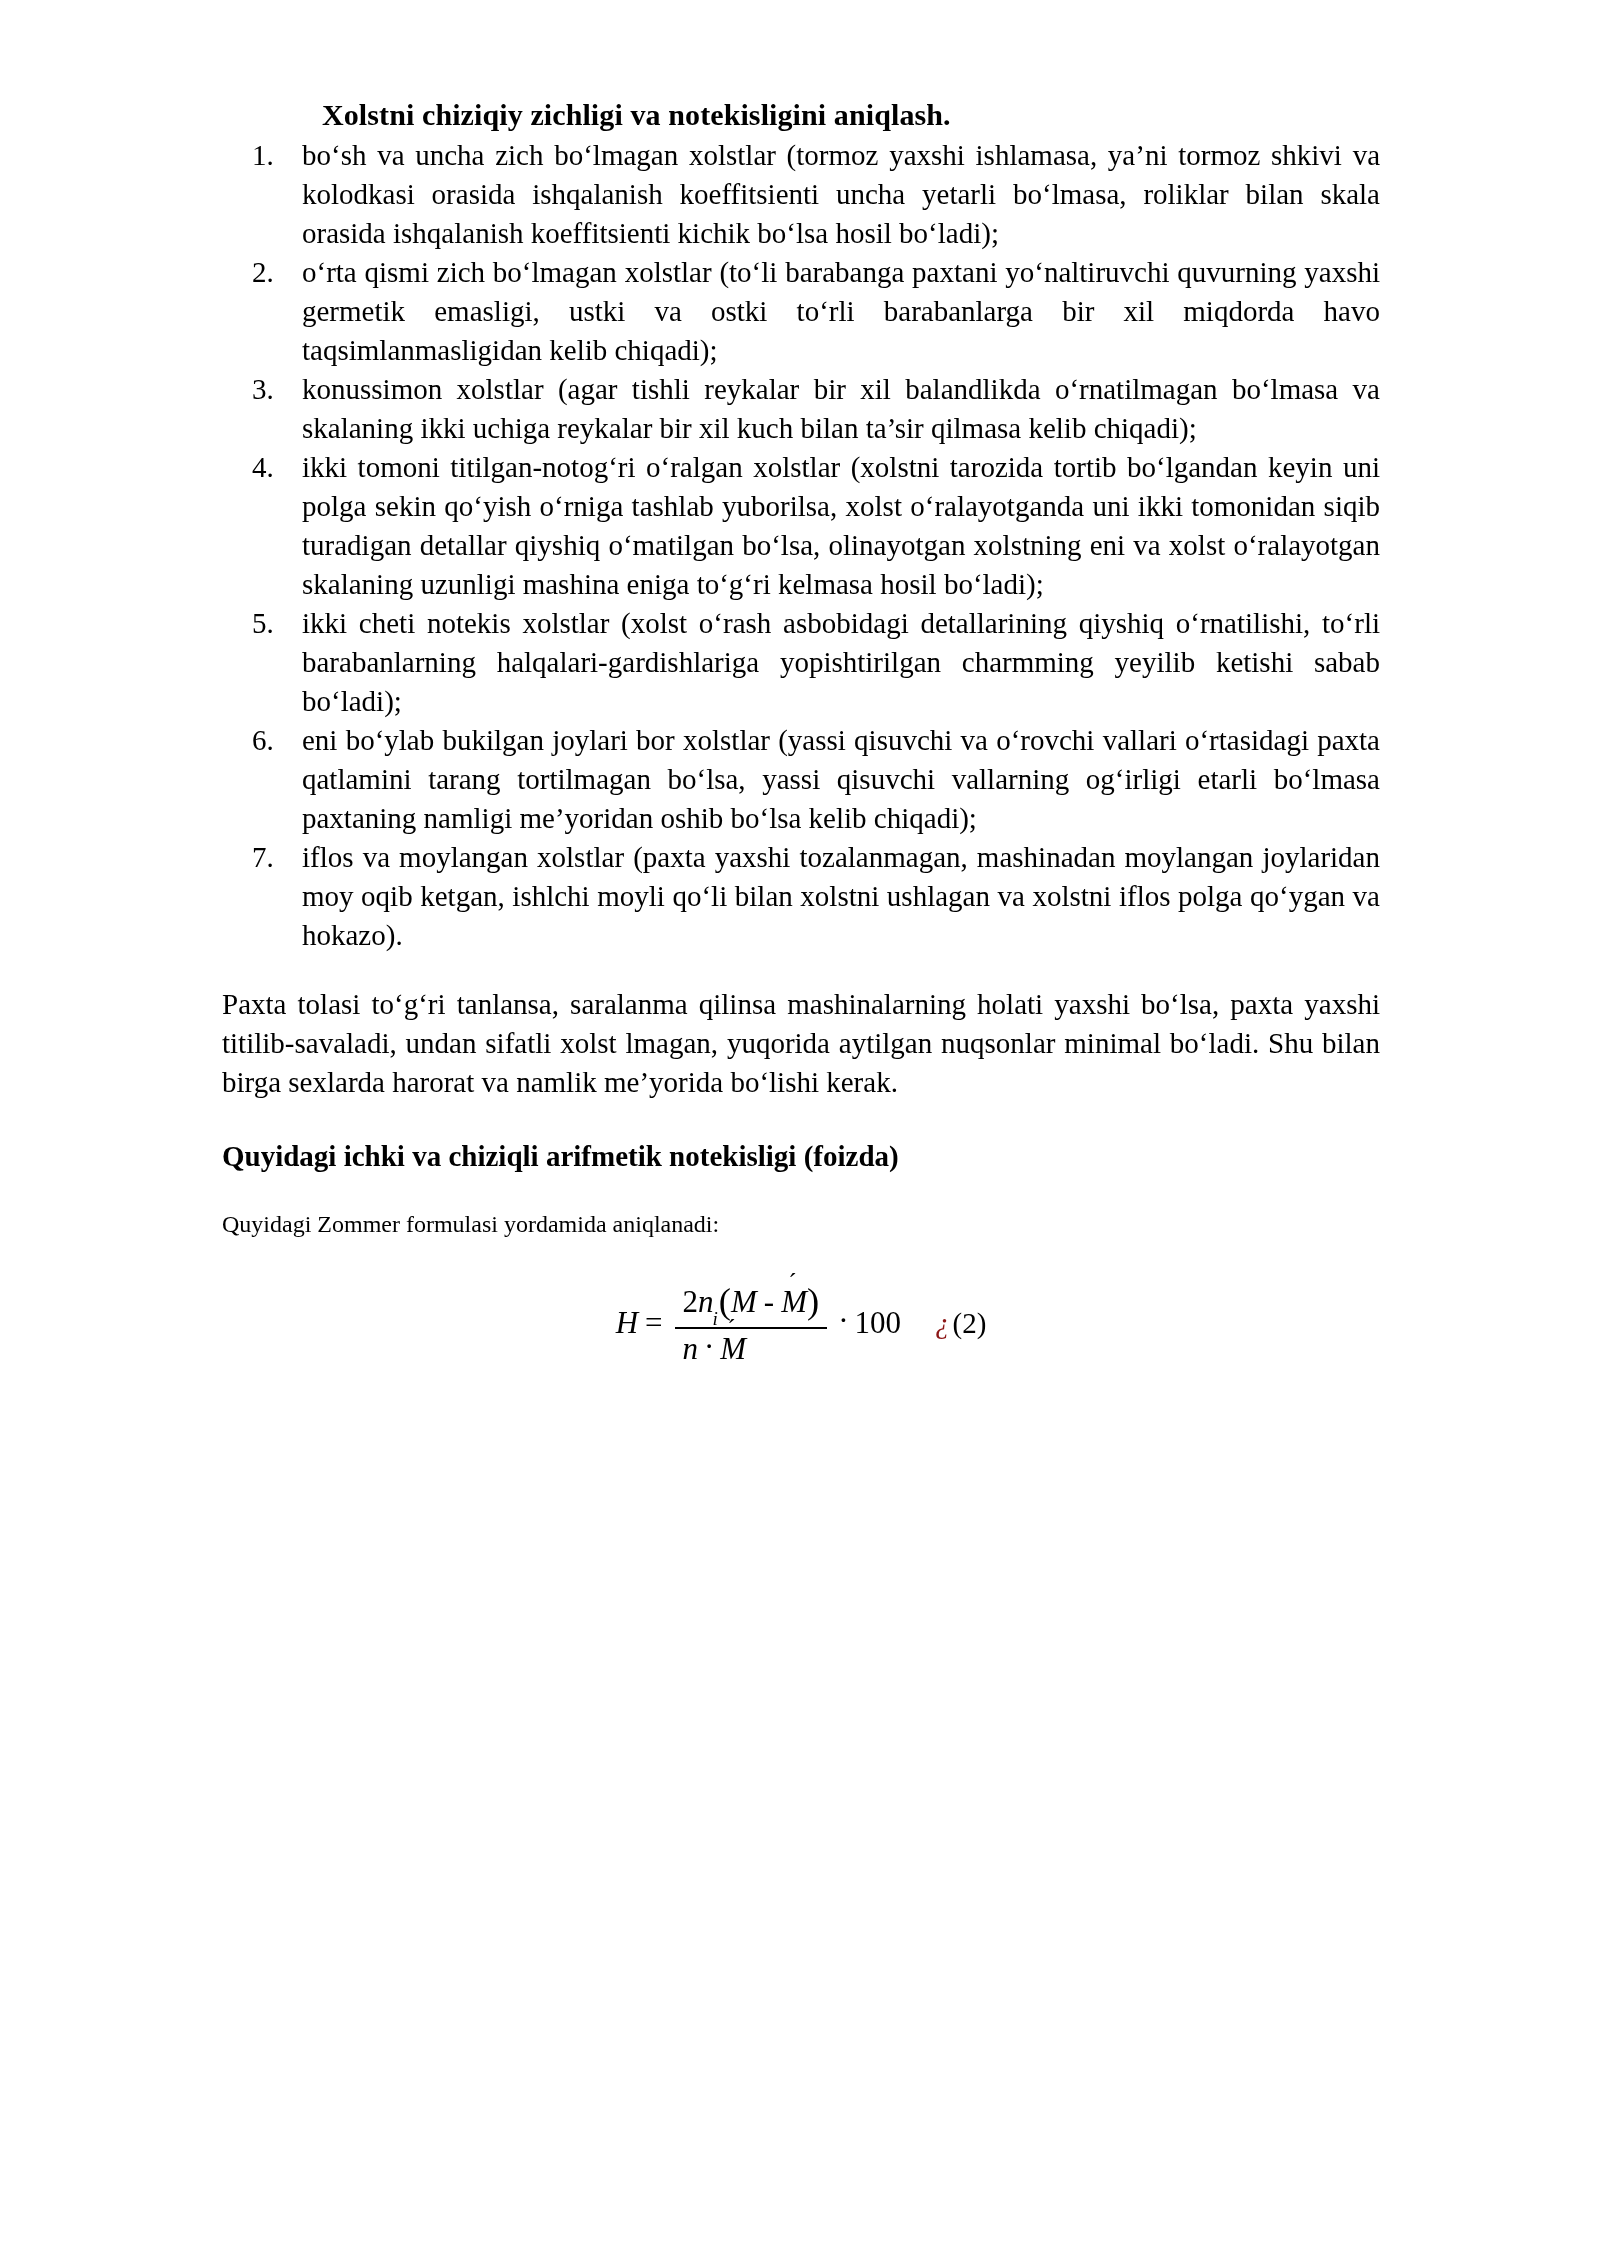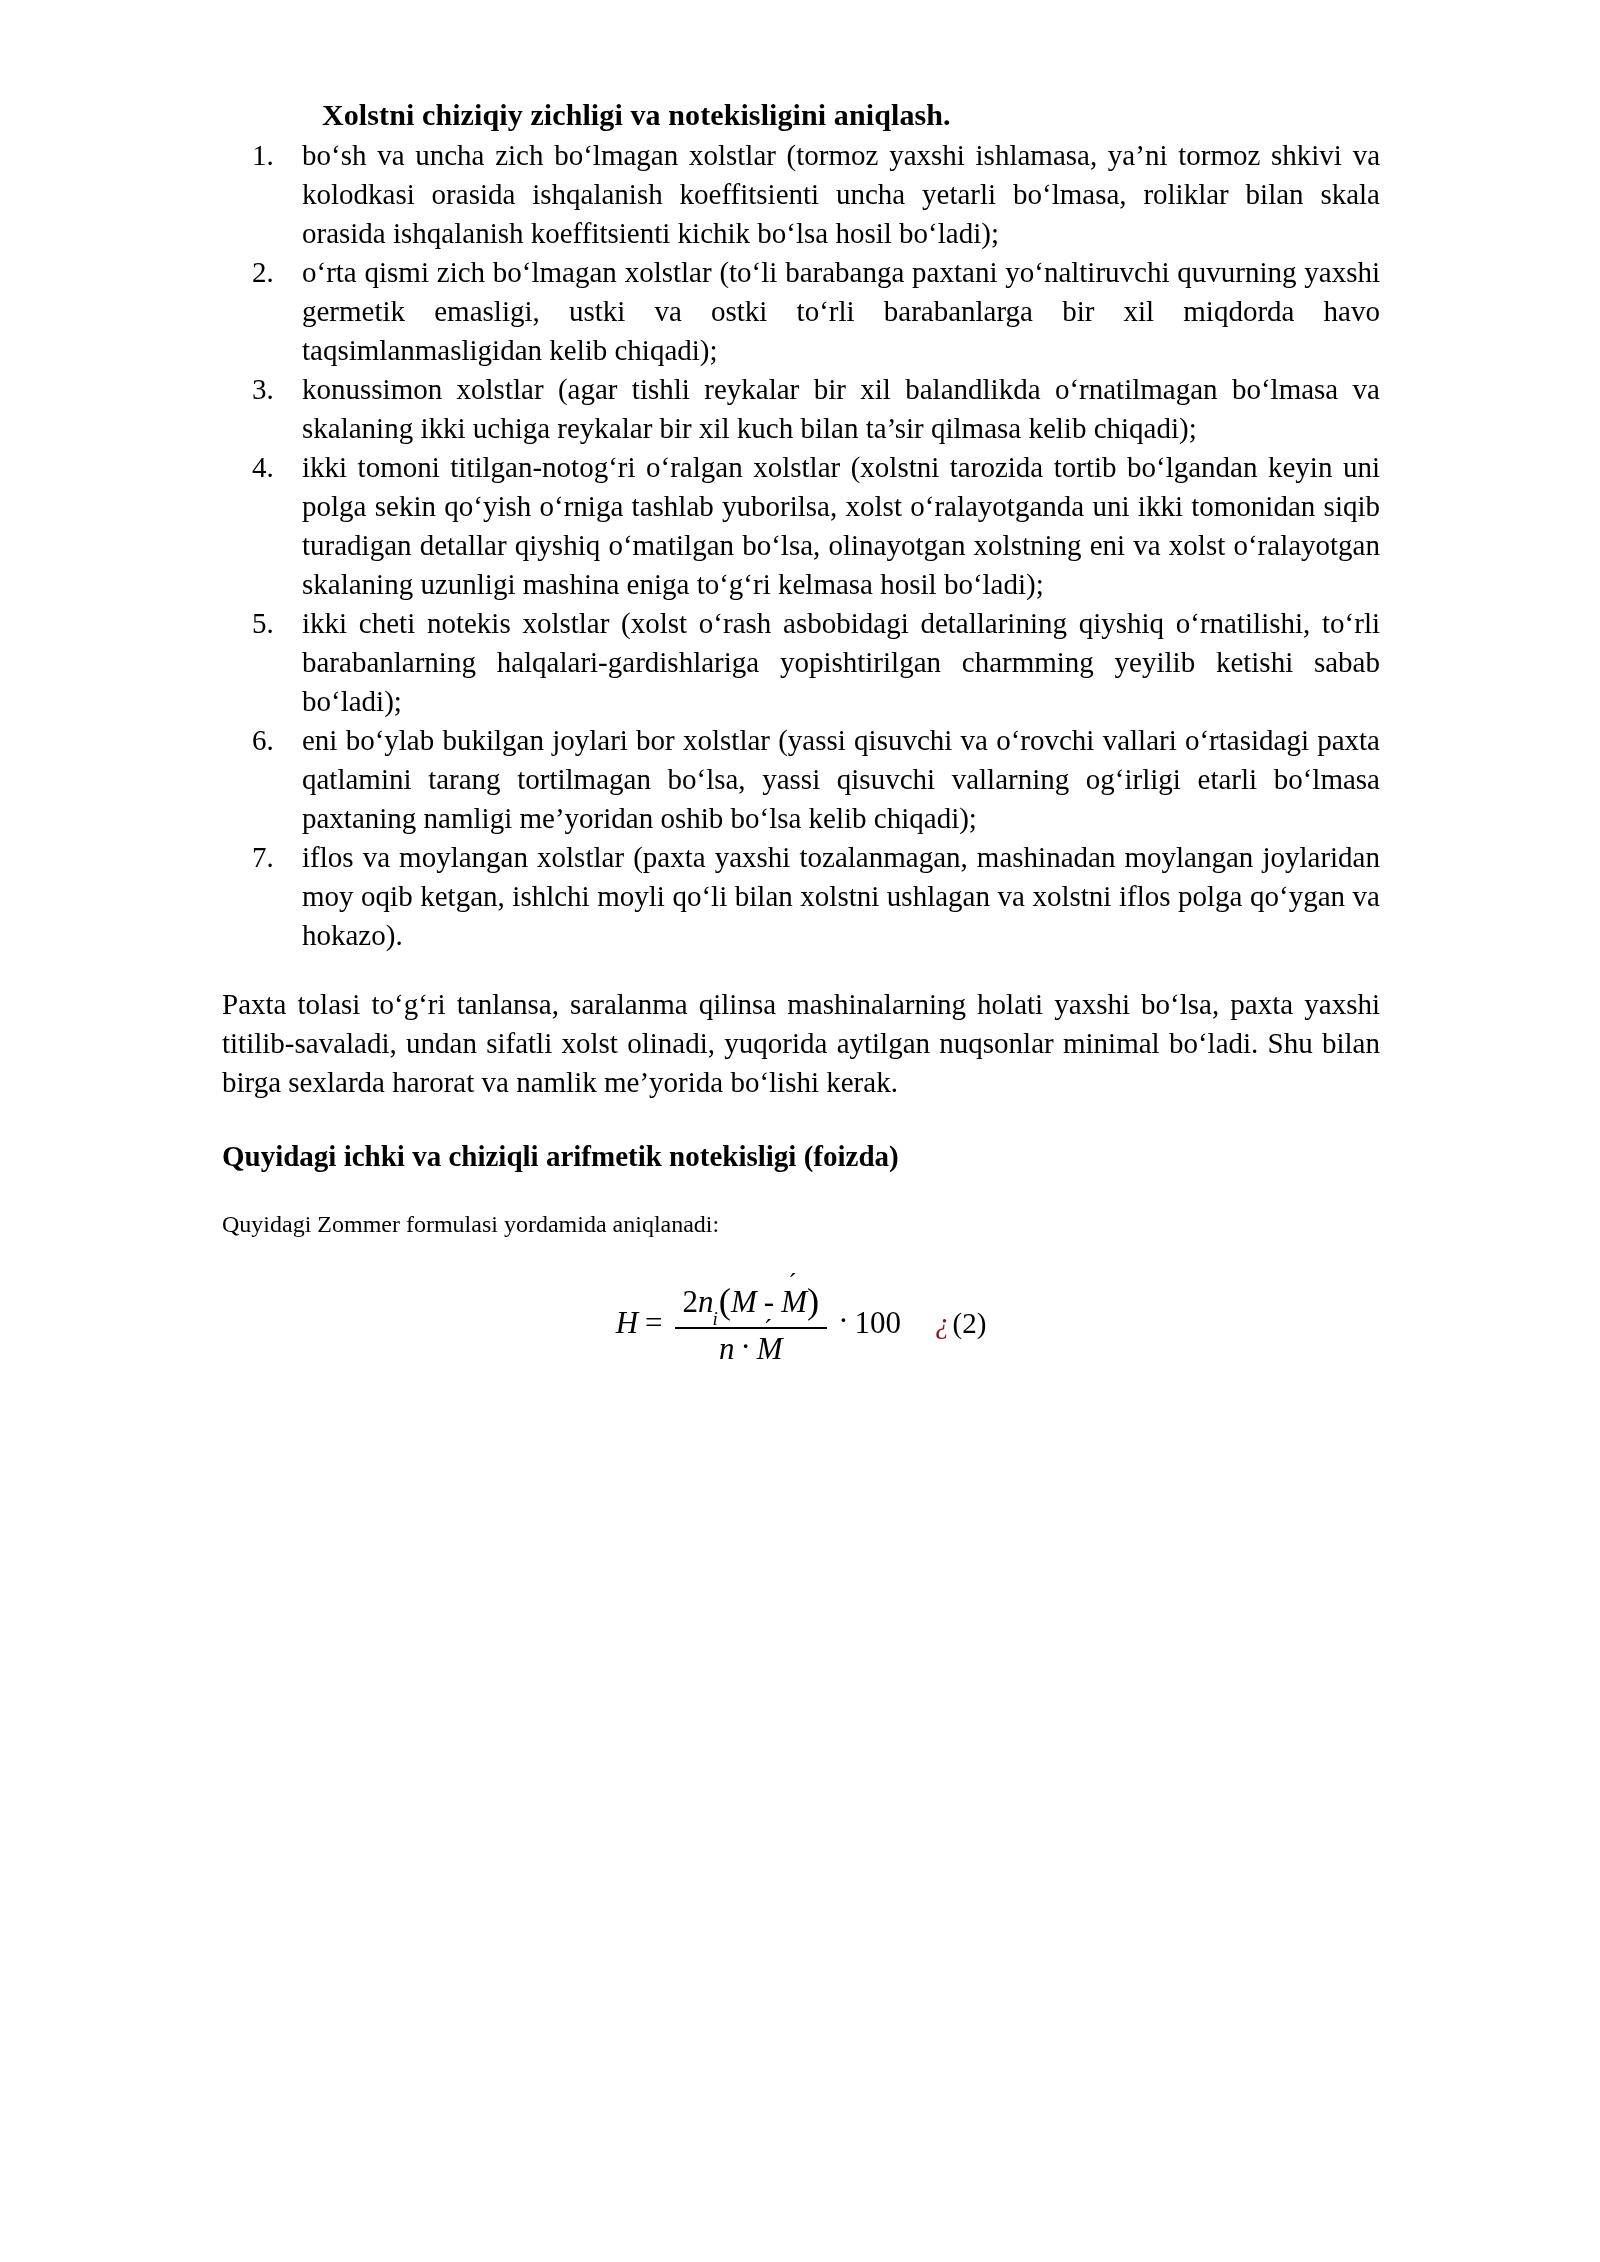--- a/index.html
+++ b/index.html
@@ -107,21 +107,20 @@
   .formula .op {
     font-style: normal;
     margin: 0 7px;
   }
   .formula .num {
     font-style: normal;
   }
   .frac {
     display: inline-flex;
     flex-direction: column;
-    align-items: center;
     vertical-align: middle;
     margin: 0 5px;
     line-height: 1.1;
   }
   .frac .numerator {
     padding: 0 8px 3px 8px;
     white-space: nowrap;
   }
   .frac .bar {
     width: 100%;
@@ -207,21 +206,21 @@
       <span class="li-text">ikki cheti notekis xolstlar (xolst o‘rash asbobidagi detallarining qiyshiq o‘rnatilishi, to‘rli barabanlarning halqalari-gardishlariga yopishtirilgan charmming yeyilib ketishi sabab bo‘ladi);</span>
     </li>
     <li>
       <span class="li-text">eni bo‘ylab bukilgan joylari bor xolstlar (yassi qisuvchi va o‘rovchi vallari o‘rtasidagi paxta qatlamini tarang tortilmagan bo‘lsa, yassi qisuvchi vallarning og‘irligi etarli bo‘lmasa paxtaning namligi me’yoridan oshib bo‘lsa kelib chiqadi);</span>
     </li>
     <li>
       <span class="li-text">iflos va moylangan xolstlar (paxta yaxshi tozalanmagan, mashinadan moylangan joylaridan moy oqib ketgan, ishlchi moyli qo‘li bilan xolstni ushlagan va xolstni iflos polga qo‘ygan va hokazo).</span>
     </li>
   </ol>
 
-  <p class="body-para">Paxta tolasi to‘g‘ri tanlansa, saralanma qilinsa mashinalarning holati yaxshi bo‘lsa, paxta yaxshi titilib-savaladi, undan sifatli xolst olinadi, yuqorida aytilgan nuqsonlar minimal bo‘ladi. Shu bilan birga sexlarda harorat va namlik me’yorida bo‘lishi kerak.</p>
+  <p class="body-para">Paxta tolasi to‘g‘ri tanlansa, saralanma qilinsa mashinalarning holati yaxshi bo‘lsa, paxta yaxshi titilib-savaladi, undan sifatli xolst lmagan, yuqorida aytilgan nuqsonlar minimal bo‘ladi. Shu bilan birga sexlarda harorat va namlik me’yorida bo‘lishi kerak.</p>
 
   <h2 class="section-heading">Quyidagi ichki va chiziqli arifmetik notekisligi (foizda)</h2>
 
   <p class="small-para">Quyidagi Zommer formulasi yordamida aniqlanadi:</p>
 
   <div class="formula-block">
     <div class="formula">
       <span class="var">H</span>
       <span class="op">=</span>
       <span class="frac">

